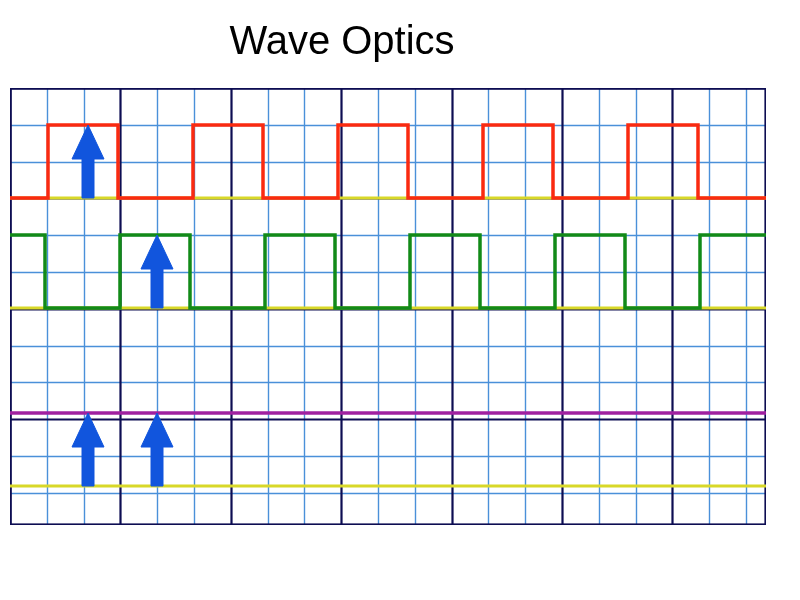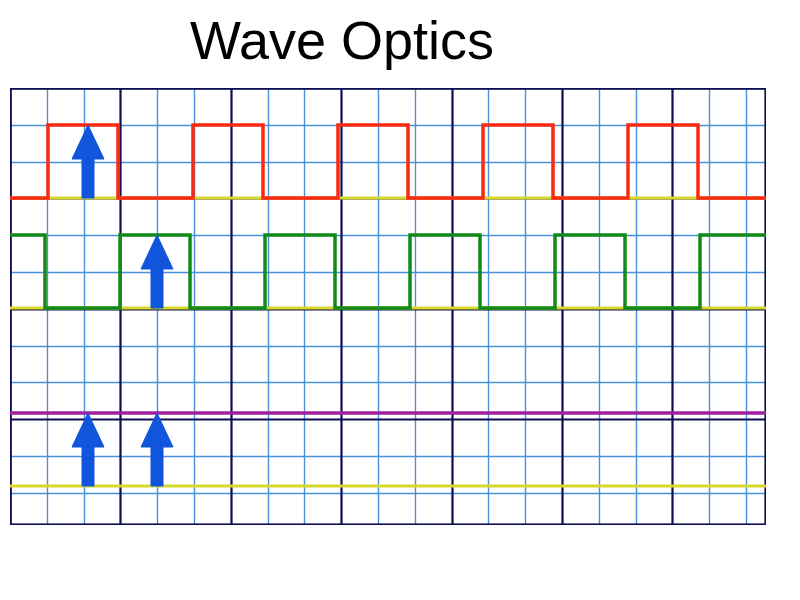--- a/index.html
+++ b/index.html
@@ -19,21 +19,21 @@
     height: 600px;
     background: #ffffff;
   }
   #title {
     position: absolute;
     left: 0;
     top: 8px;
     width: 684px;
     text-align: center;
     font-family: "Liberation Sans", sans-serif;
-    font-size: 54px;
+    font-size: 40px;
     font-weight: 400;
     color: #000000;
     letter-spacing: 0px;
     line-height: 64px;
     white-space: nowrap;
   }
   #figure {
     position: absolute;
     left: 10px;
     top: 88px;

